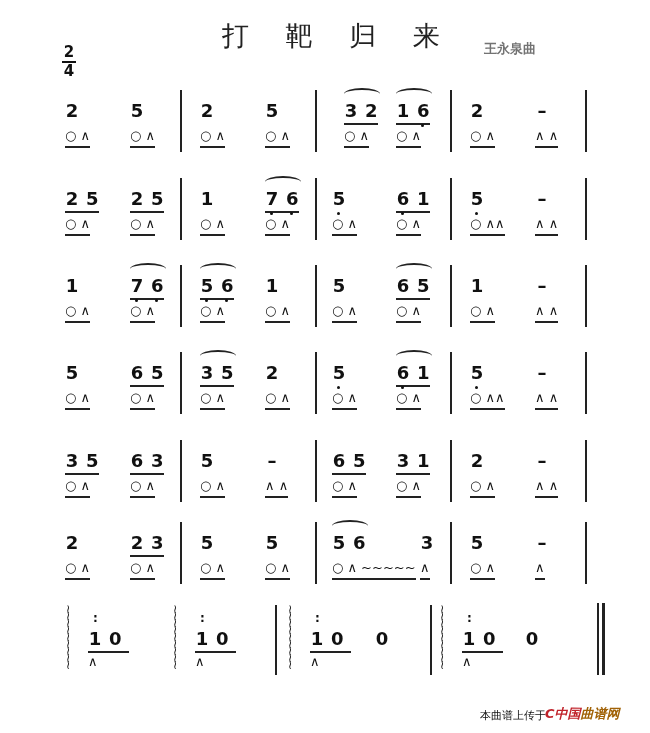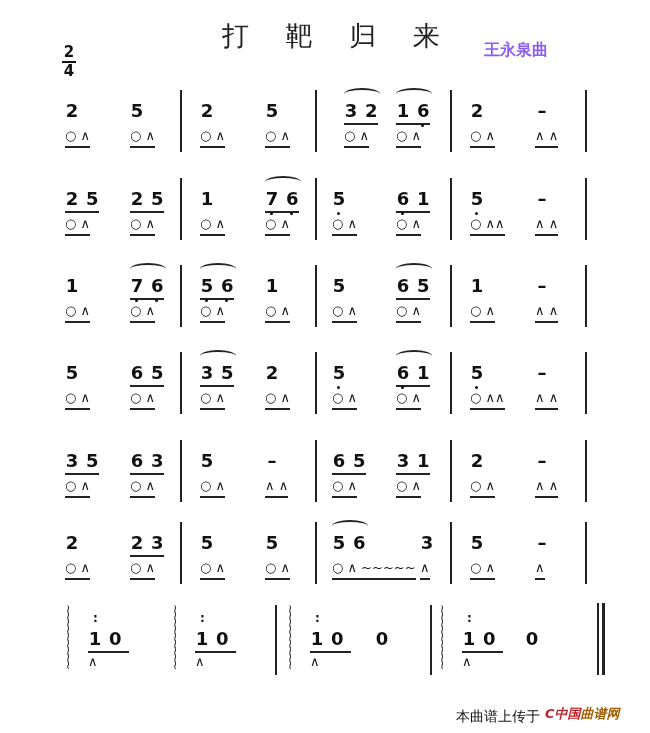--- a/index.html
+++ b/index.html
@@ -1,34 +1,34 @@
 <!DOCTYPE html>
 <html><head>
 <meta charset="utf-8">
 <style>
   html,body{margin:0;padding:0;background:#fff;}
   body{width:650px;height:733px;position:relative;overflow:hidden;font-family:"DejaVu Sans","Liberation Sans",sans-serif;color:#111;}
   .title{position:absolute;left:222px;top:18px;font-family:"DejaVu Serif","Liberation Serif",serif;font-size:27px;letter-spacing:14px;color:#222;}
-  .composer{position:absolute;left:484px;top:40px;font-size:16px;font-weight:bold;color:#8b5cf6;}
+  .composer{position:absolute;left:484px;top:40px;font-size:13px;font-weight:bold;color:#737373;}
   .timesig{position:absolute;left:60px;top:44px;width:18px;text-align:center;font-weight:bold;font-size:15px;line-height:17px;}
   .timesig .bar{border-top:2px solid #111;margin:0 2px;}
   .row{position:absolute;left:0;width:650px;height:80px;}
   .barline{position:absolute;width:2px;background:#222;}
   .beat{position:absolute;width:60px;height:60px;}
   .notes{position:absolute;left:0;top:10px;height:22px;font-weight:bold;font-size:18px;white-space:pre;}
   .notes .n{display:inline-block;position:relative;width:14px;text-align:center;}
   .notes.ul{border-bottom:2px solid #222;padding-bottom:1px;}
   .dotb{position:absolute;left:5px;bottom:-6px;width:3px;height:3px;border-radius:50%;background:#111;}
   .colon{position:absolute;left:5px;top:-14px;font-size:12px;line-height:8px;font-weight:bold;}
   .slur{position:absolute;top:-2px;height:10px;border-top:2px solid #222;border-radius:50% 50% 0 0;}
   .strokes{position:absolute;left:0;top:38px;height:18px;font-size:13px;white-space:pre;}
   .strokes.ul{border-bottom:2px solid #222;}
   .wavy{position:absolute;width:10px;font-size:12px;line-height:7px;color:#222;}
   .dash{font-weight:bold;}
-  .footer{position:absolute;left:456px;top:708px;font-size:14px;color:#111;}
+  .footer{position:absolute;left:480px;top:708px;font-size:11px;color:#111;}
   .logo{position:absolute;left:545px;top:705px;font-size:13px;font-weight:bold;font-style:italic;}
   .logo .c{color:#c0222a;}
   .logo .g{color:#a16207;}
   .double-bar{position:absolute;left:597px;top:603px;width:7px;height:72px;border-left:2px solid #222;}
   .double-bar::after{content:"";position:absolute;left:3px;top:0;width:3px;height:72px;background:#222;}
 </style>
 </head>
 <body>
 
 <div class="title">打 靶 归 来</div>

